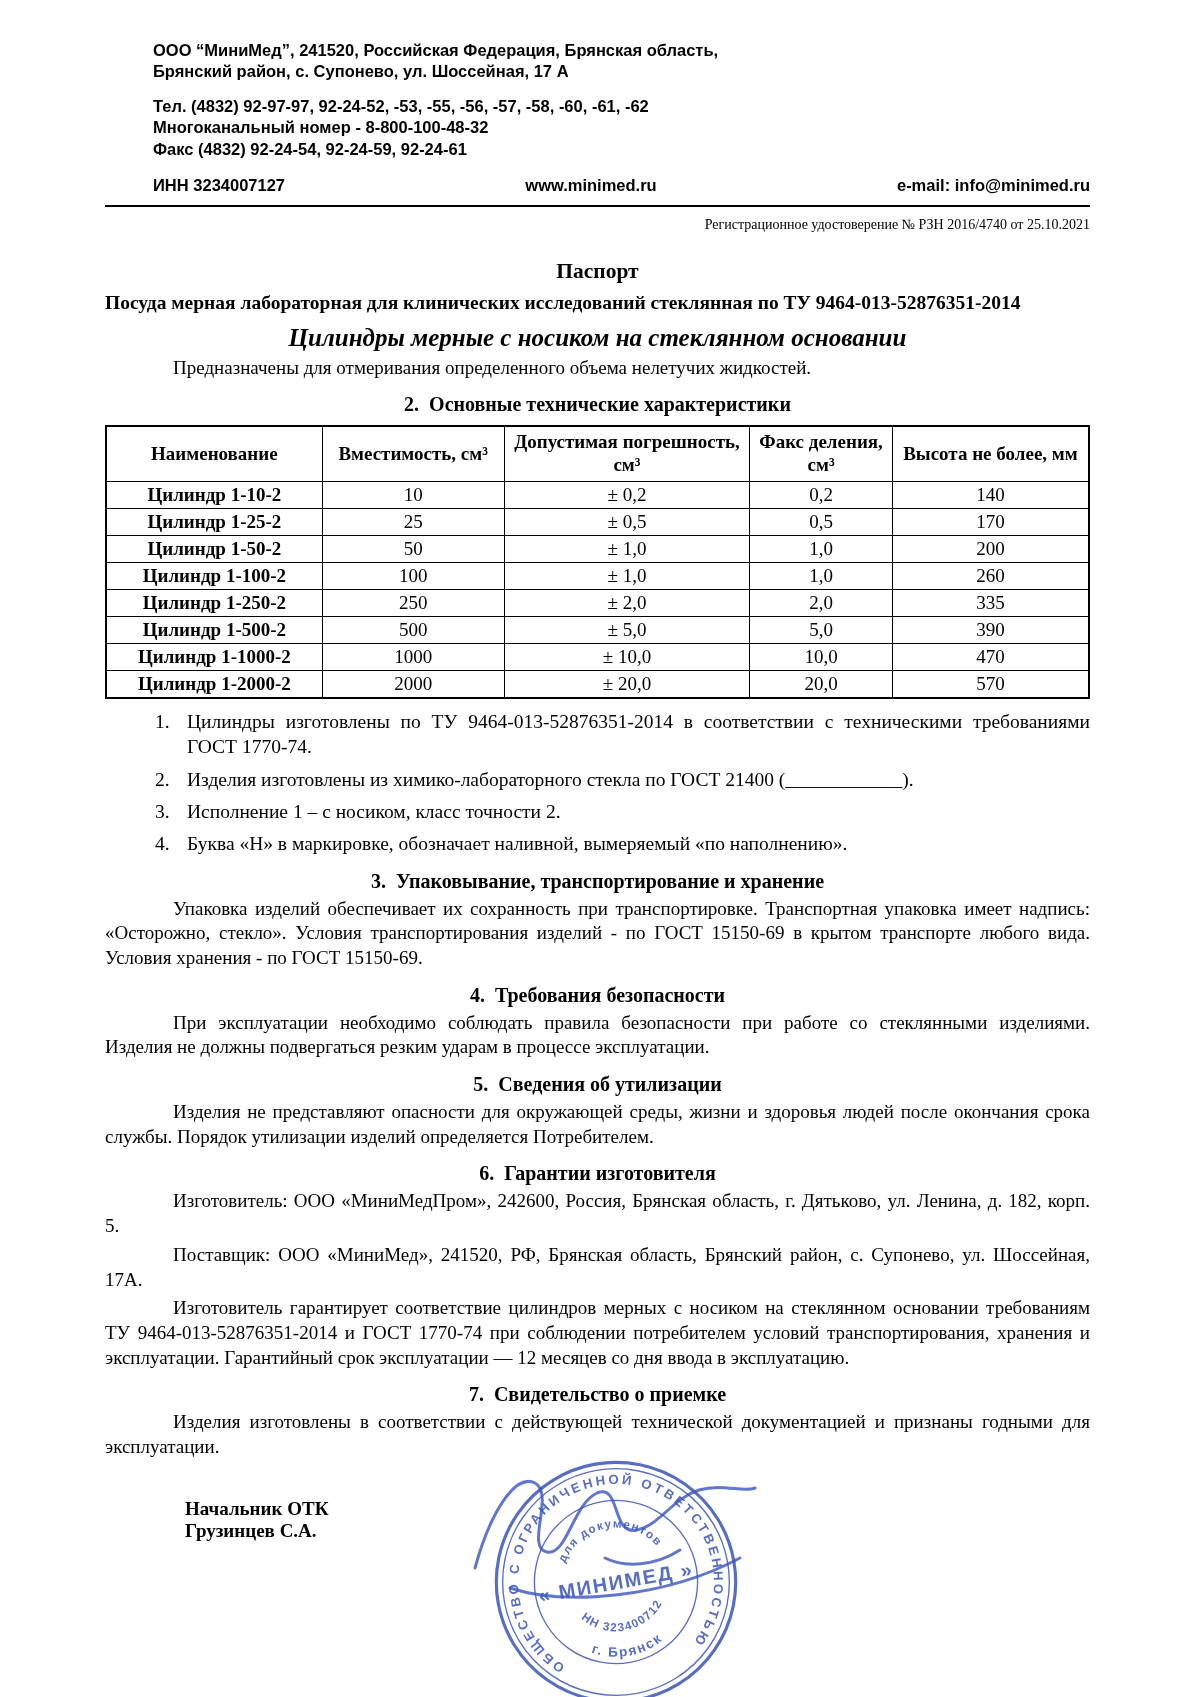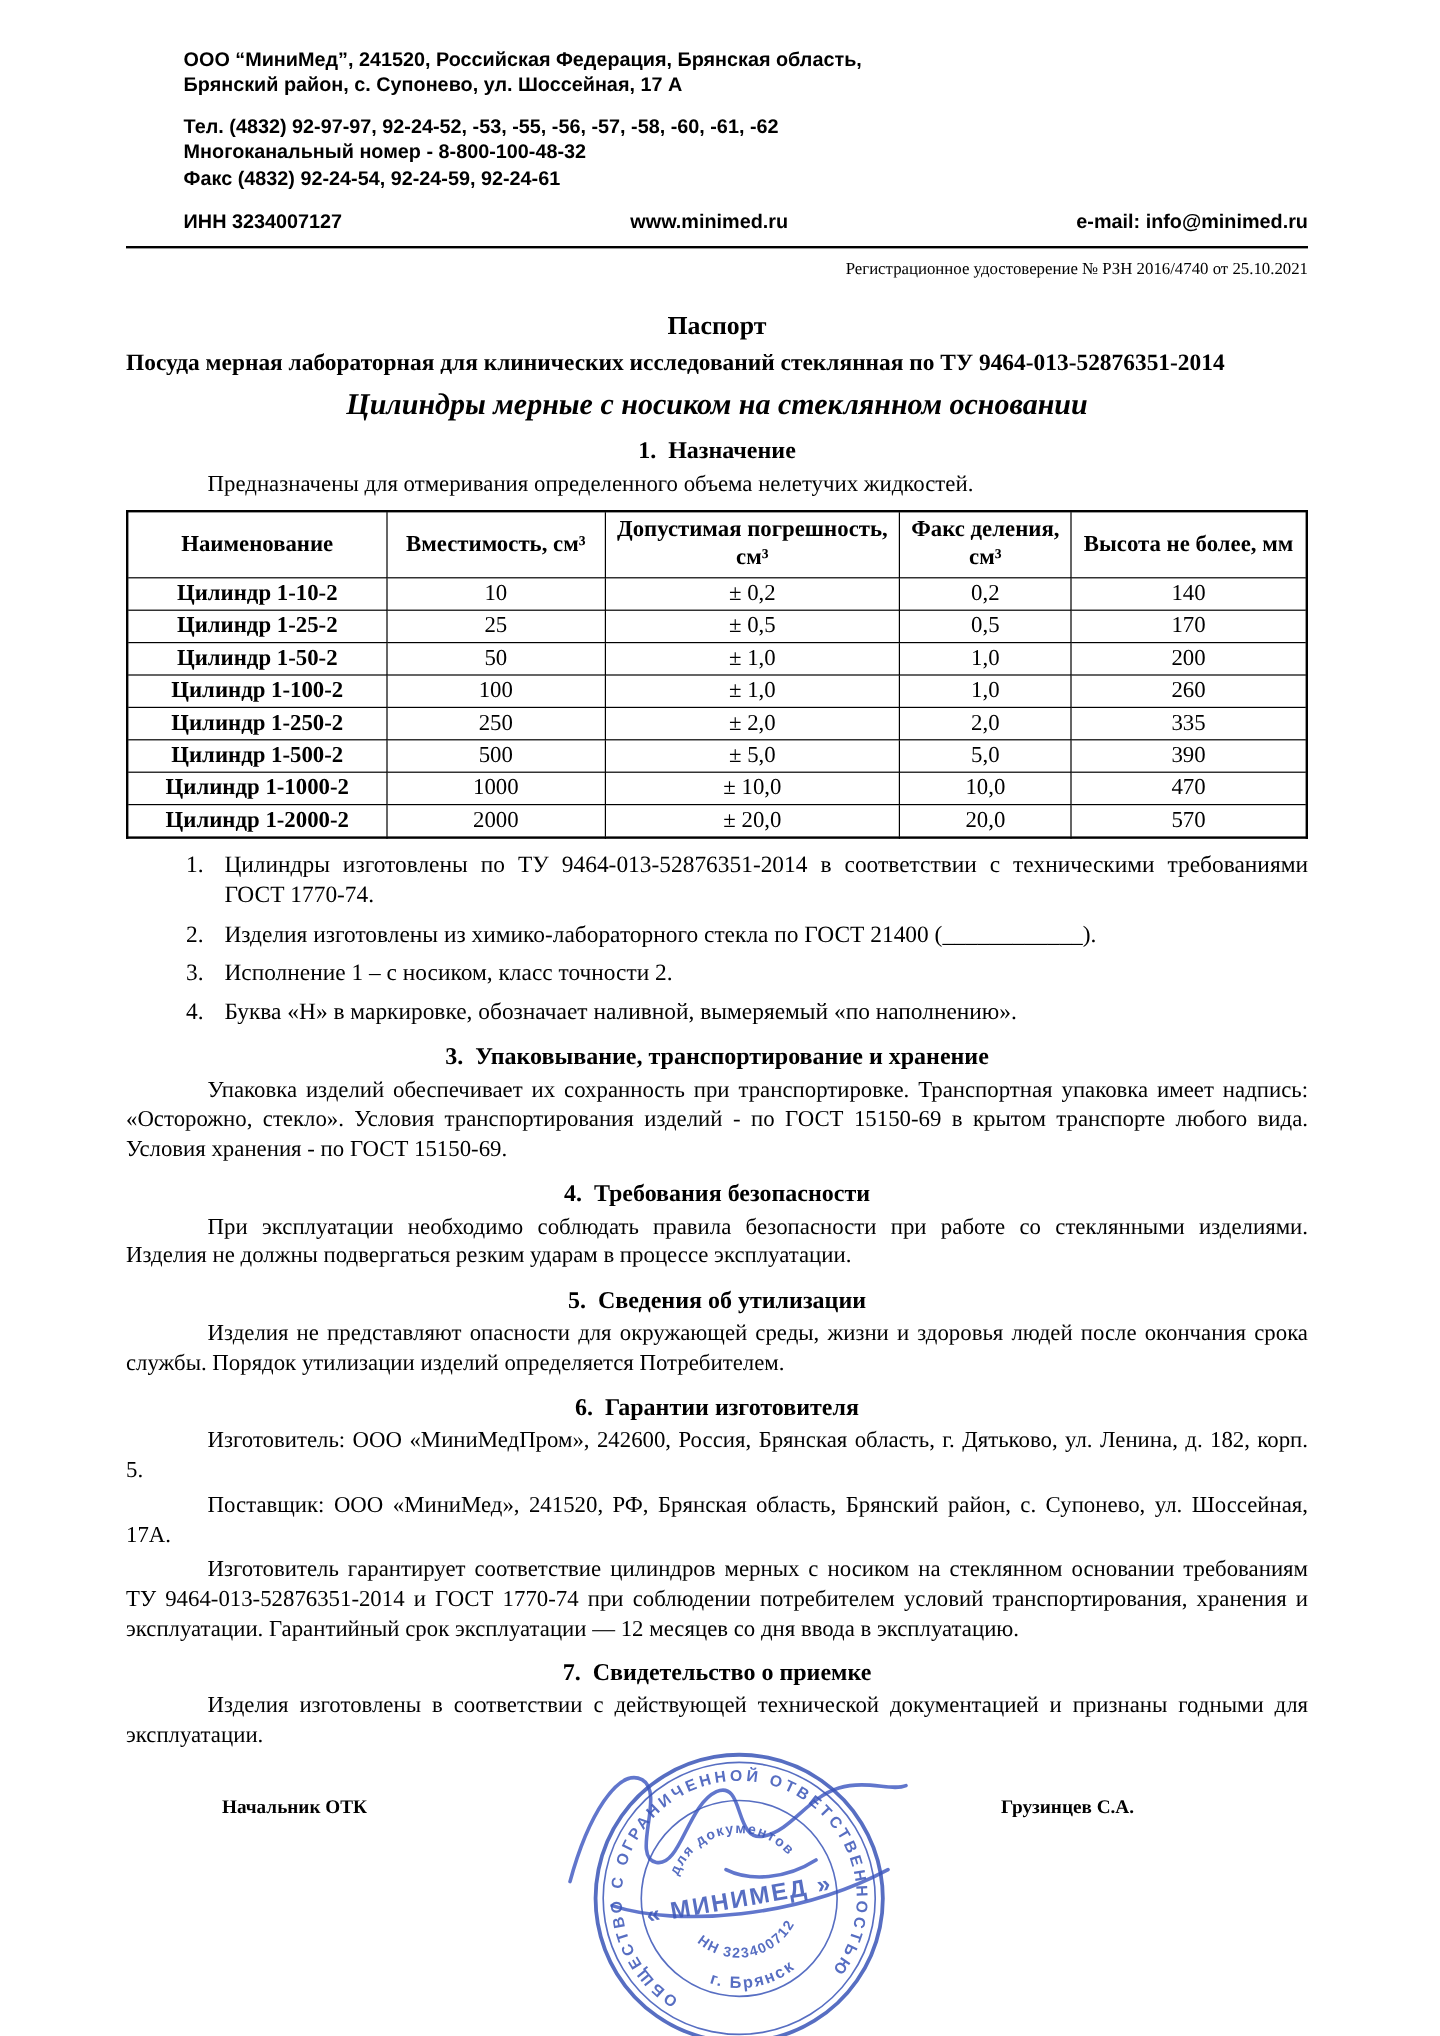--- a/index.html
+++ b/index.html
@@ -36,21 +36,21 @@
   col.c1{width:22%;} col.c2{width:18.5%;} col.c3{width:25%;} col.c4{width:14.5%;} col.c5{width:20%;}
 
   
   .notes { margin-top:10px; padding-left:50px; }
   .note { display:flex; font-size:19.5px; line-height:1.3; margin-bottom:7px; }
   .note-num { flex:none; width:32px; }
   .note-text { flex:1; text-align:justify; }
 
   
   .sign-area { position:relative; height:320px; margin-top:38px; }
-  .sign-row { display:flex; justify-content:space-between; padding:0 145px 0 80px; font-weight:bold; font-size:16px; }
+  .sign-row { display:flex; justify-content:flex-end; padding:0 145px 0 80px; font-weight:bold; font-size:19px;flex-direction:column; }
   .signature-svg { position:absolute; left:350px; top:-60px; width:320px; height:180px; }
   .stamp-svg { position:absolute; left:375px; top:-52px; width:272px; height:272px; }
   .st-outer { font-family:"Liberation Sans", sans-serif; font-weight:bold; font-size:14.5px; letter-spacing:3.2px; fill:#3a55b8; }
   .st-small { font-family:"Liberation Sans", sans-serif; font-weight:bold; font-size:13px; letter-spacing:1.5px; fill:#3a55b8; }
   .st-center { font-family:"Liberation Sans", sans-serif; font-weight:bold; font-size:22px; letter-spacing:2px; fill:#3a55b8; }
   .st-city { font-family:"Liberation Sans", sans-serif; font-weight:bold; font-size:15px; letter-spacing:2px; fill:#3a55b8; }
 </style>
 </head>
 <body>
 
@@ -74,23 +74,23 @@
   </header>
 
   <hr class="rule">
 
   <div class="registration">Регистрационное удостоверение № РЗН 2016/4740 от 25.10.2021</div>
 
   <div class="doc-title">Паспорт</div>
   <div class="doc-subtitle">Посуда мерная лабораторная для клинических исследований стеклянная по ТУ 9464-013-52876351-2014</div>
   <div class="product-title">Цилиндры мерные с носиком на стеклянном основании</div>
 
-  <div class="sec-heading">1.  Назначение</div>
   <p class="para">Предназначены для отмеривания определенного объема нелетучих жидкостей.</p>
 
+  <div class="sec-heading">2.  Основные технические характеристики</div>
 
   <table class="spec-table">
     <colgroup>
         <col class="c1">
         <col class="c2">
         <col class="c3">
         <col class="c4">
         <col class="c5">
       </colgroup>
     <thead>

